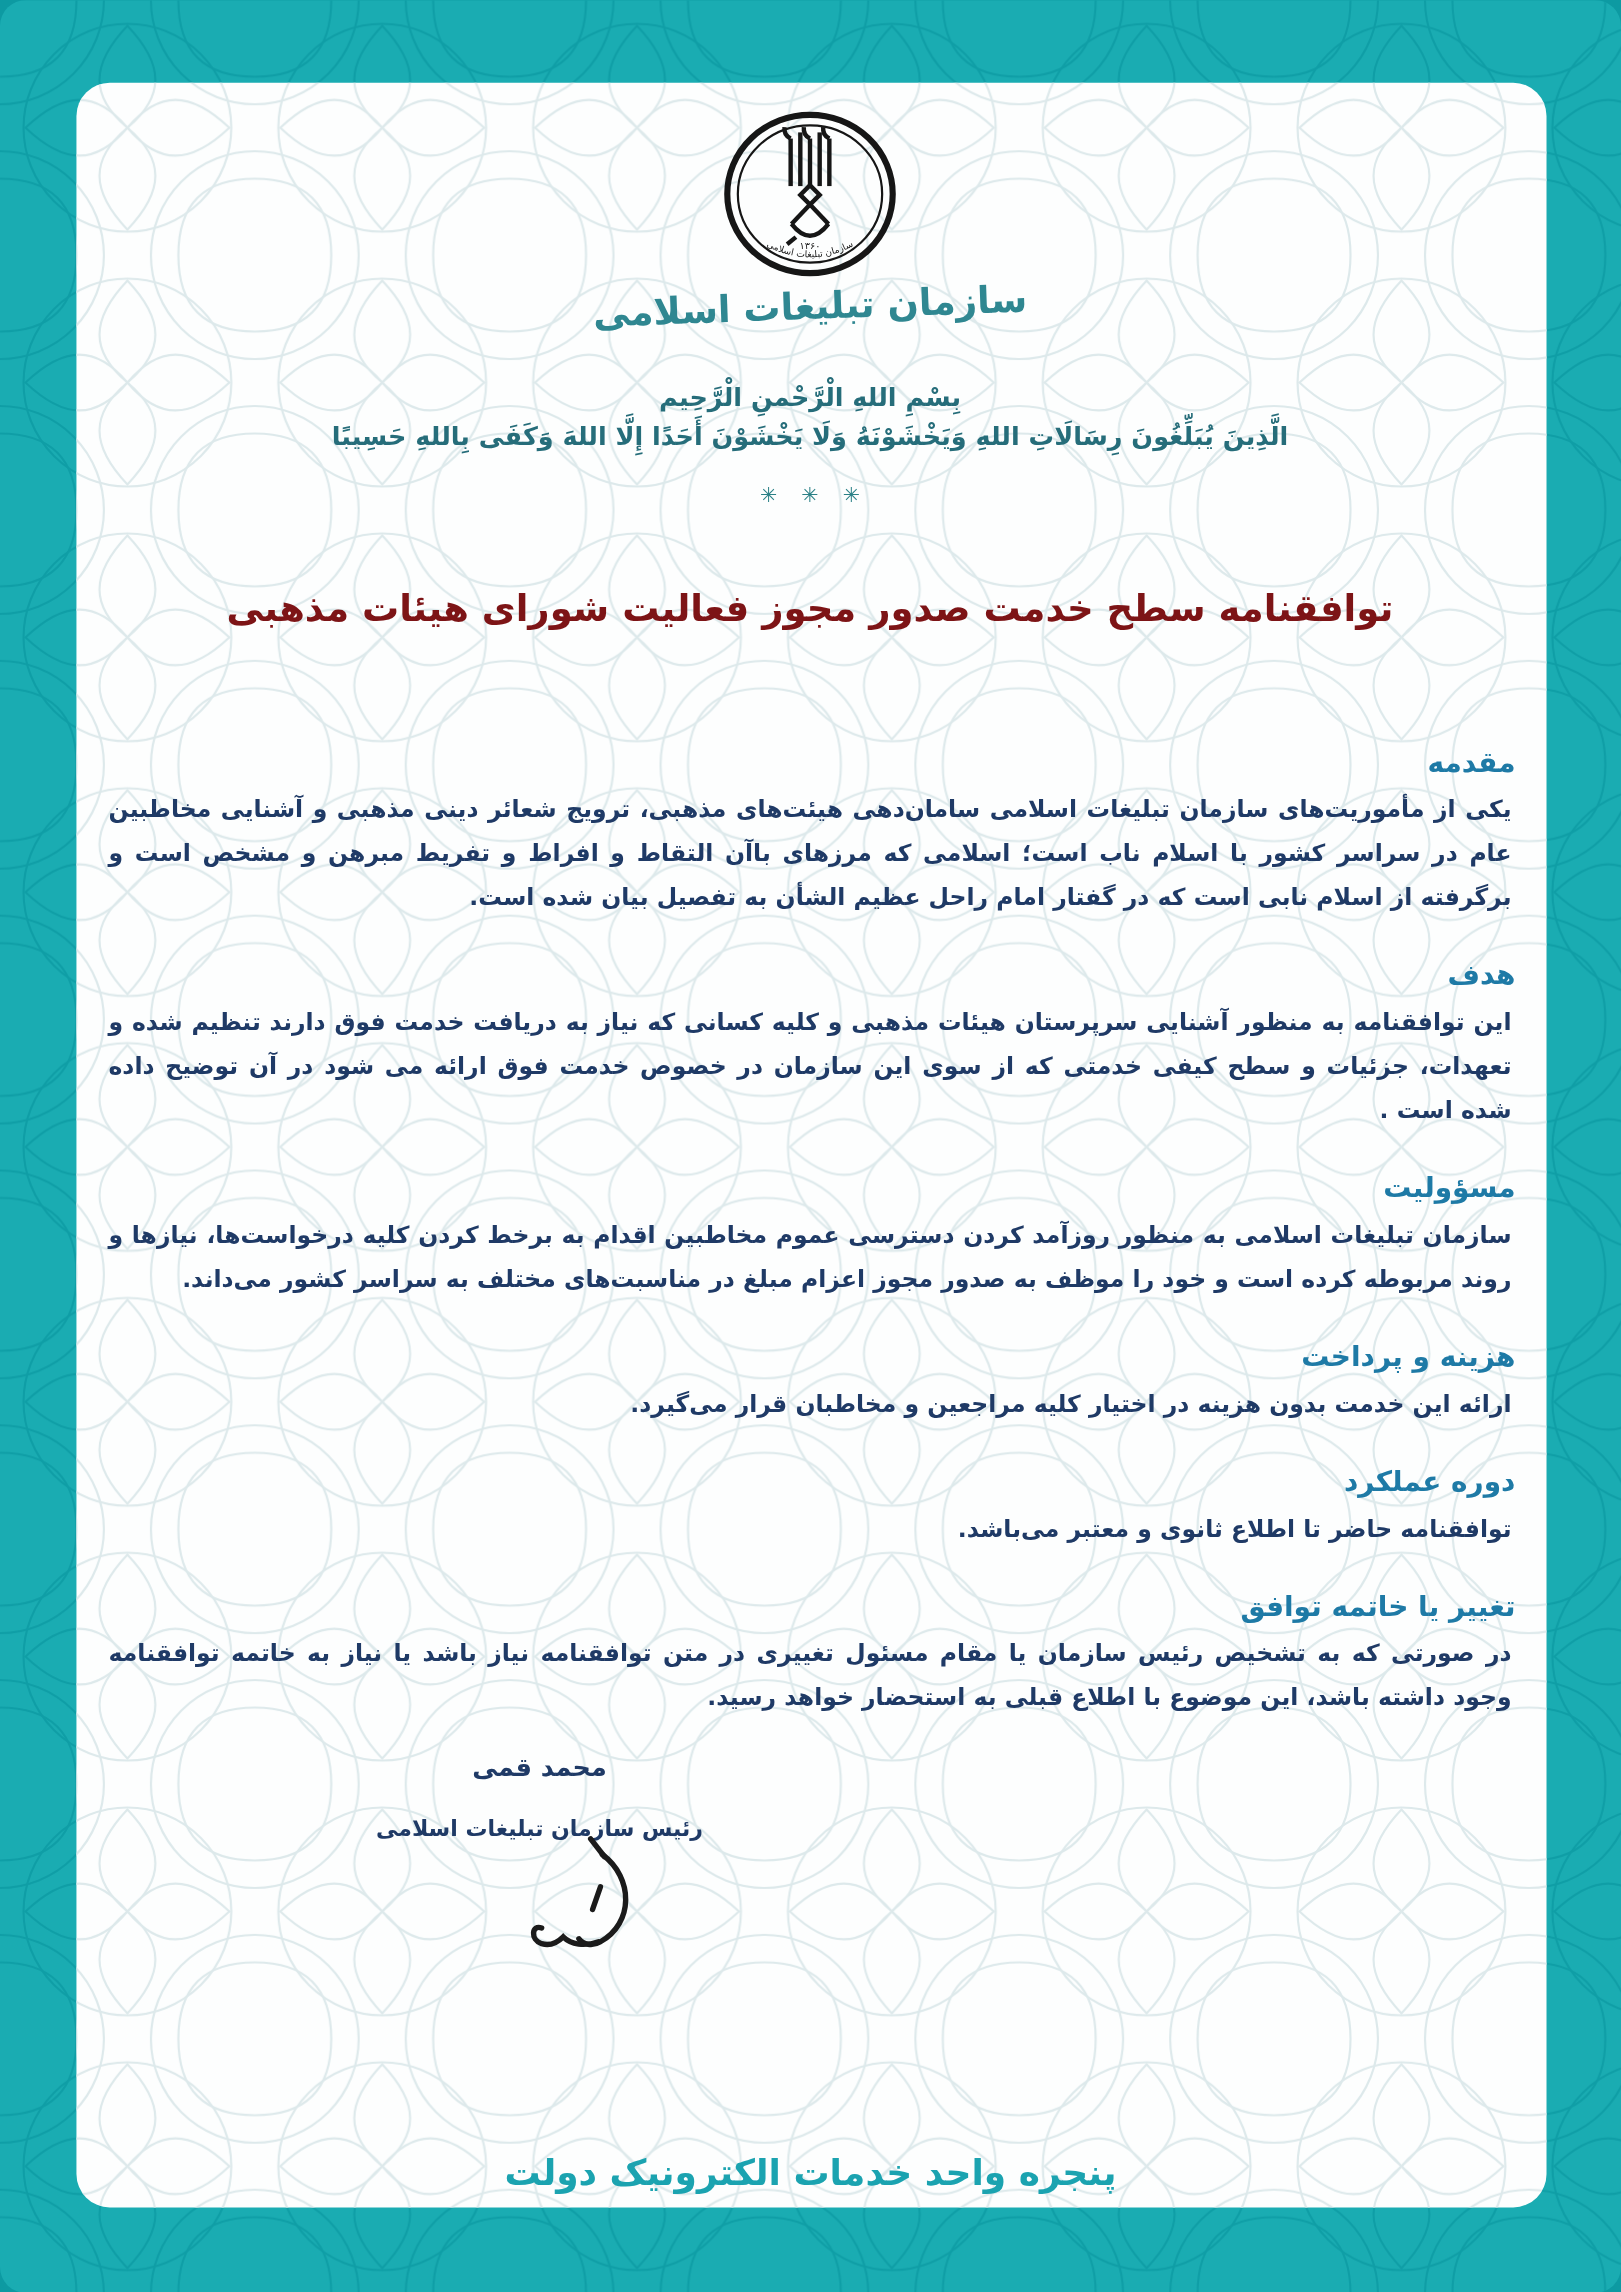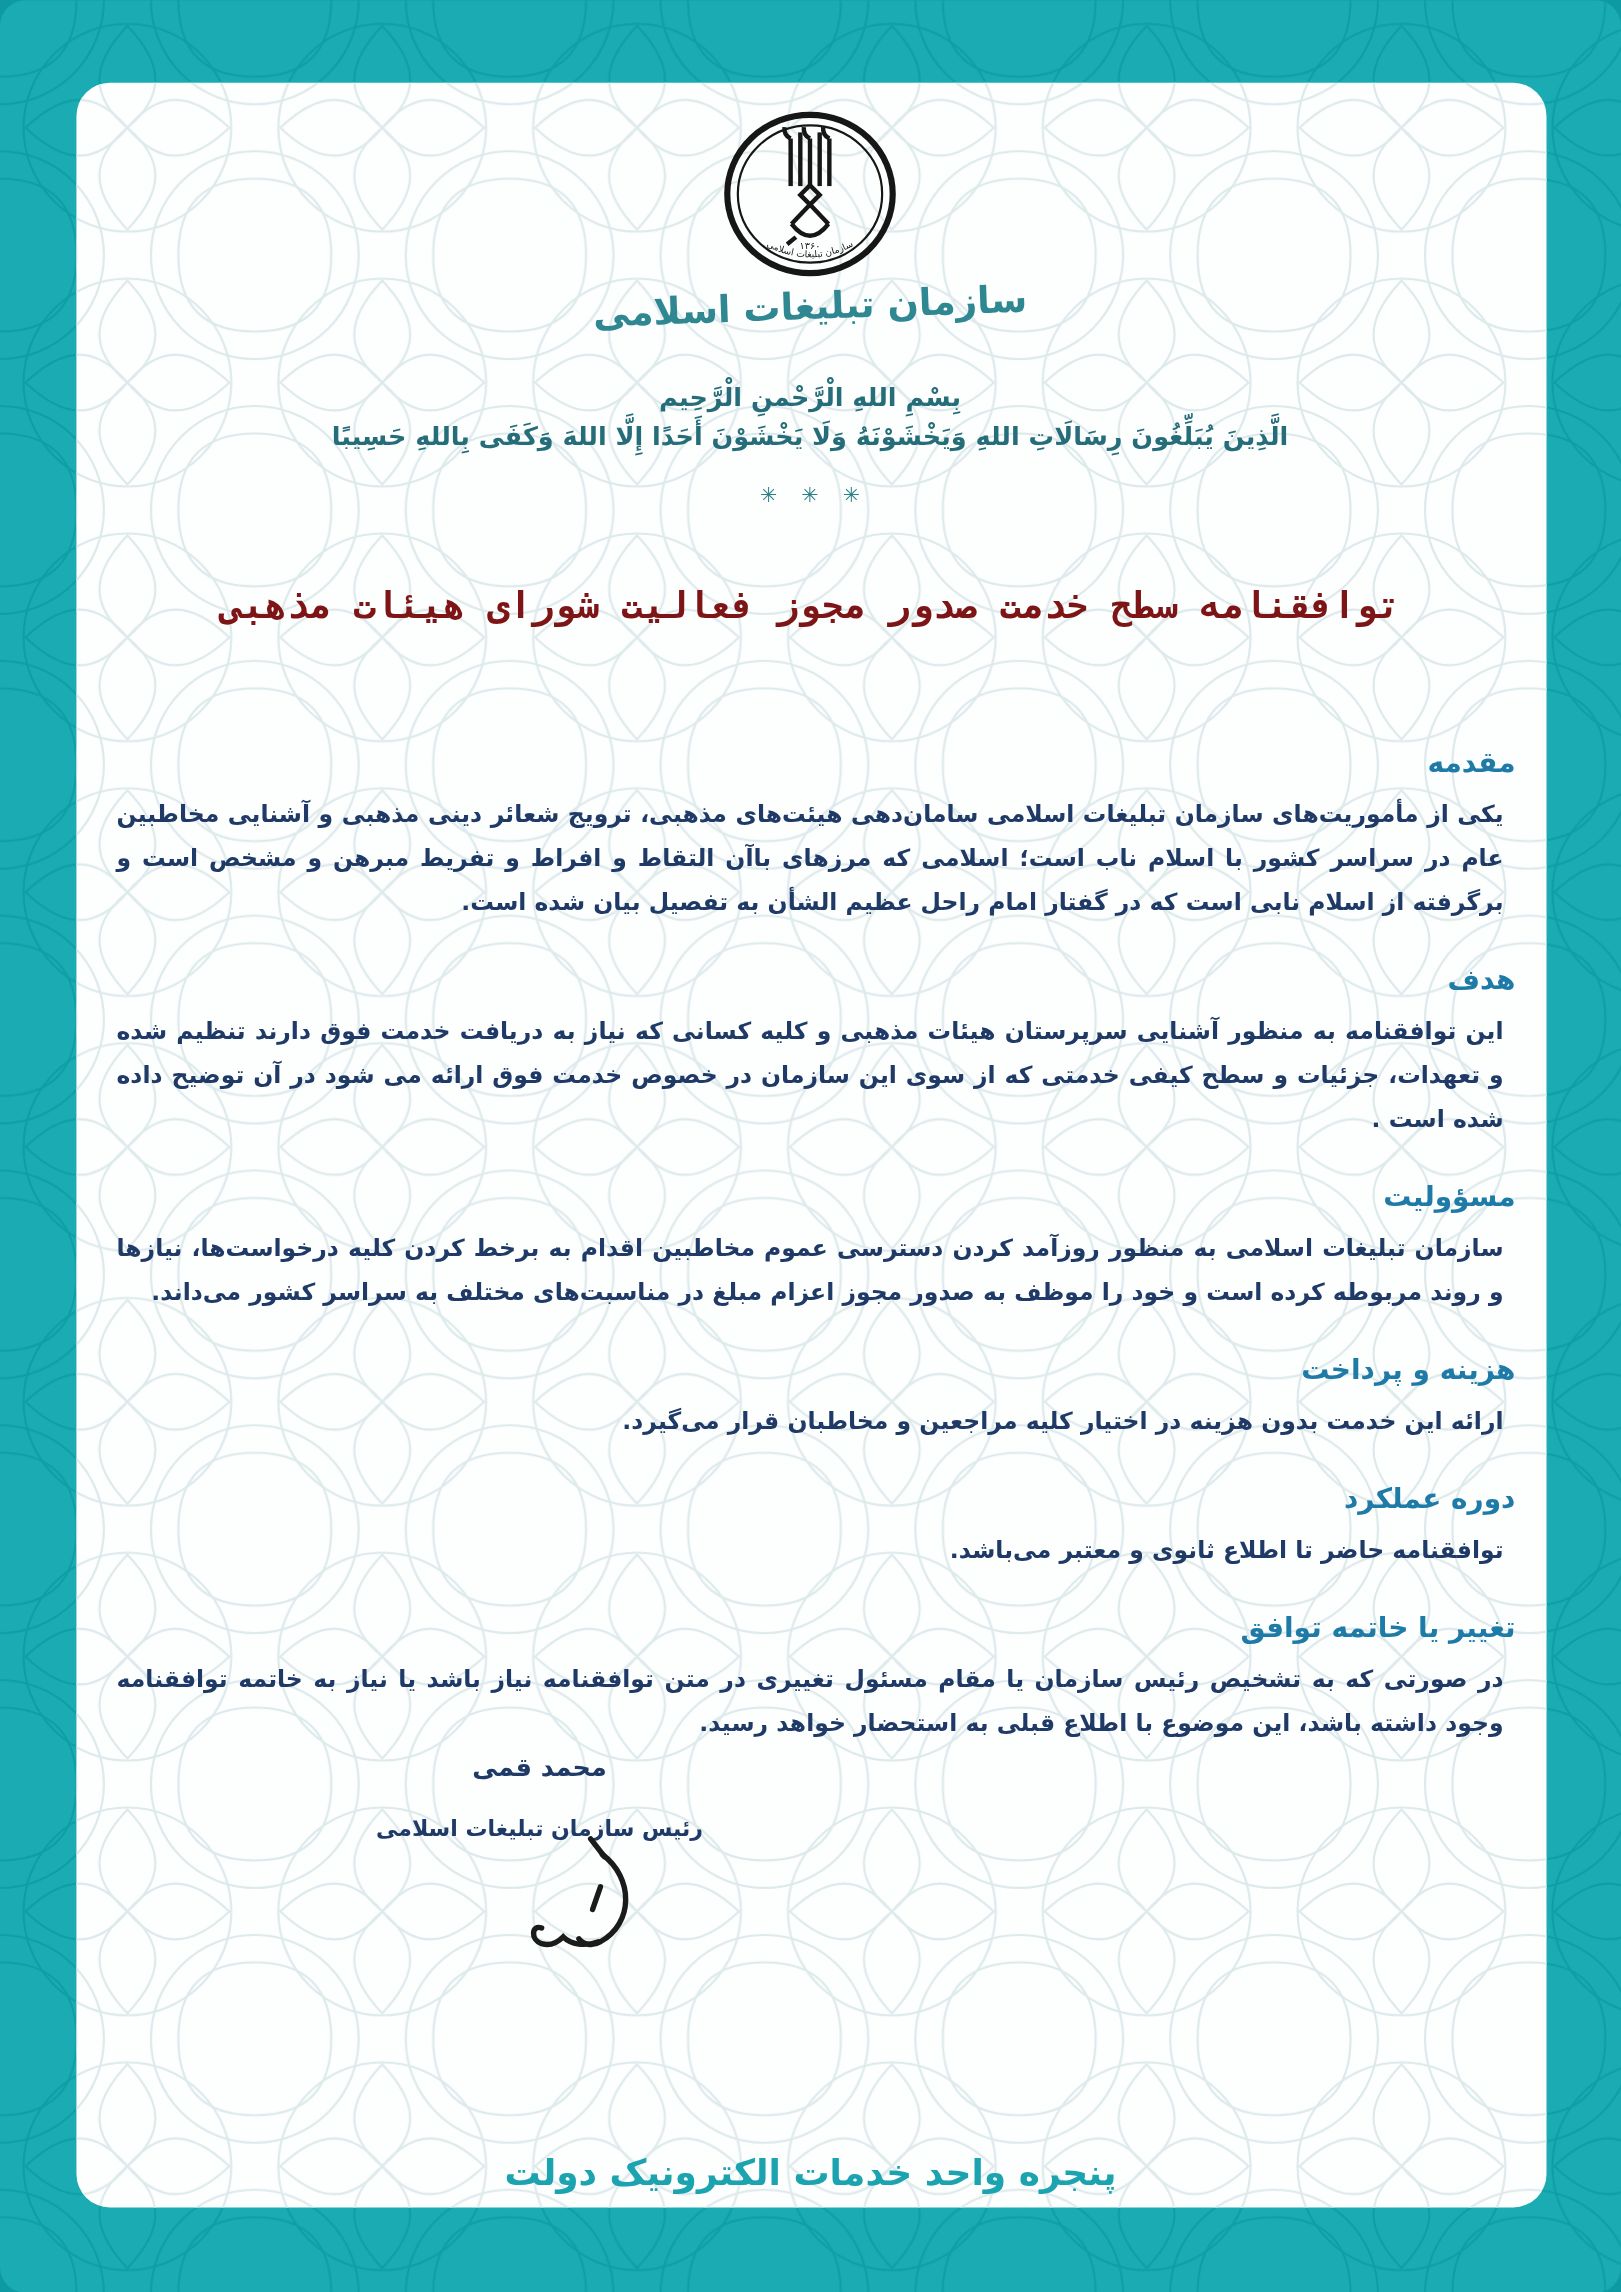--- a/index.html
+++ b/index.html
@@ -20,30 +20,30 @@
   .emblem{margin-top:25.5px;display:block;}
   .calligraphy{
     margin-top:2px;font-size:37px;font-weight:bold;line-height:50px;
     color:#2f8791;transform:rotate(-2deg);white-space:nowrap;
   }
   .bismillah{margin-top:48px;font-size:25.5px;line-height:34px;font-weight:bold;color:#266d7a;text-align:center;}
   .verse{margin-top:5.9px;font-size:25.5px;line-height:34px;font-weight:bold;color:#266d7a;text-align:right;}
   .stars{margin-top:29px;font-size:20.6px;line-height:27.4px;color:#2a8086;word-spacing:17.6px;text-align:center;}
   .doc-title{
     margin-top:73px;font-size:37px;line-height:51px;font-weight:bold;
-    color:#7d1416;text-align:center;font-family:Liberation Mono, monospace;
+    color:#7d1416;text-align:center;
   }
   .sections{margin-top:87px;width:1411px;}
   .doc-section{margin:0 0 39px 0;}
   .sec-heading{
     margin:0 0 7.8px 0;font-size:28px;line-height:34px;font-weight:bold;
     color:#1e7aa6;text-align:right;
   }
   .sec-body{
-    margin:12px;font-size:23.5px;line-height:44px;font-weight:bold;
+    margin:4px;font-size:23.5px;line-height:44px;font-weight:bold;
     color:#1f3a66;text-align:justify;text-align-last:right;
   }
   .signature-block{
     position:absolute;left:314px;top:1751px;width:451px;z-index:2;
     text-align:center;
   }
   .signatory-name{font-size:25.5px;line-height:33px;font-weight:bold;color:#1f3a66;}
   .signatory-title{margin-top:28px;font-size:22px;line-height:33px;font-weight:bold;color:#1f3a66;}
   .handwritten{position:absolute;left:524px;top:1831px;z-index:3;}
   .footer-line{

